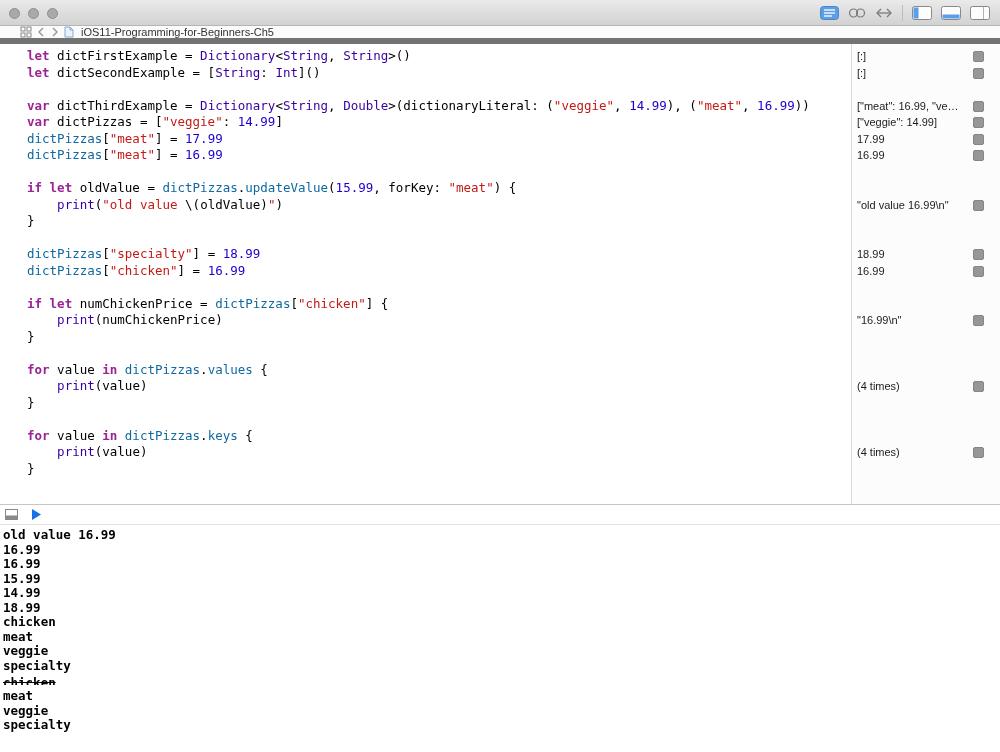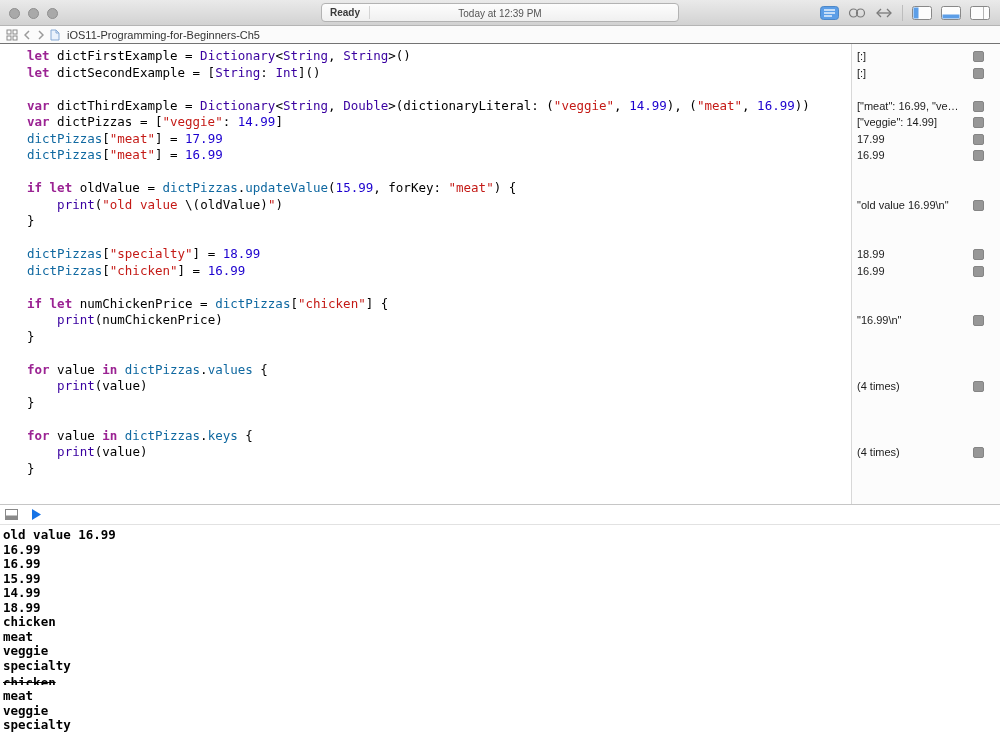--- a/index.html
+++ b/index.html
@@ -12,21 +12,21 @@
   .light{width:11px;height:11px;border-radius:50%;background:#a9a9a9;border:1px solid #8f8f8f}
   .activity{position:absolute;left:50%;top:3px;transform:translateX(-50%);width:358px;height:19px;border:1px solid #b3b3b3;border-radius:4px;background:linear-gradient(#fdfdfd,#f0f0f0)}
   .activity .ready{position:absolute;left:8px;top:3px;font-size:10px;font-weight:bold;color:#3a3a3a}
   .activity .adiv{position:absolute;left:47px;top:2px;bottom:2px;width:1px;background:#d4d4d4}
   .activity .time{position:absolute;left:0;right:0;top:4px;text-align:center;font-size:10px;color:#555}
   .tb-right{position:absolute;right:10px;top:4px;display:flex;align-items:center;gap:9px;height:18px}
   .tbtn{display:inline-flex;align-items:center;cursor:default}
   .tsep{width:1px;height:16px;background:#bdbdbd}
 
   
-  .jumpbar{height:18px;background:#fbfbfb;border-bottom:1px solid #737373;display:flex;align-items:center;padding-left:6px;gap:6px}
+  .jumpbar{height:18px;background:#fbfbfb;border-bottom:6px solid #737373;display:flex;align-items:center;padding-left:20px;gap:6px}
   .jump-title{font-size:11px;color:#333;margin-left:1px;white-space:nowrap}
 
   
   .editor{display:flex;height:460px;background:#fff}
   .code-pane{flex:1;padding:4px 0 0 27px;font-family:"DejaVu Sans Mono",monospace;font-size:12.5px;line-height:16.5px;white-space:pre;overflow:hidden}
   .code-line{height:16.5px}
   .results-pane{width:149px;border-left:1px solid #d8d8d8;background:#fcfcfc;position:relative;overflow:hidden}
   .result-row{position:absolute;left:0;right:0;height:16.5px}
   .result-value{position:absolute;left:5px;right:30px;top:2px;font-size:11px;color:#1c1c1c;white-space:nowrap;overflow:hidden}
   .result-btn{position:absolute;right:16px;top:3px;width:11px;height:11px;border-radius:2px;background:#979797;border:1px solid #858585}
@@ -41,25 +41,20 @@
 </head>
 <body>
 
 <div class="titlebar">
   <div class="traffic">
     <span class="light"></span>
     <span class="light"></span>
     <span class="light"></span>
   </div>
 
-  <div class="activity">
-    <span class="ready">Ready</span>
-    <span class="adiv"></span>
-    <span class="time">Today at 12:39 PM</span>
-  </div>
 
   <div class="tb-right">
     <span class="tbtn">
       <svg width="19" height="14">
         <rect x="0.5" y="0.5" width="18" height="13" rx="3" fill="#5c9ee7" stroke="#4d87c7"></rect>
         <line x1="4" y1="4" x2="15" y2="4" stroke="#fff" stroke-width="1.3"></line>
         <line x1="4" y1="7" x2="15" y2="7" stroke="#fff" stroke-width="1.3"></line>
         <line x1="4" y1="10" x2="12" y2="10" stroke="#fff" stroke-width="1.3"></line>
       </svg>
     </span>

